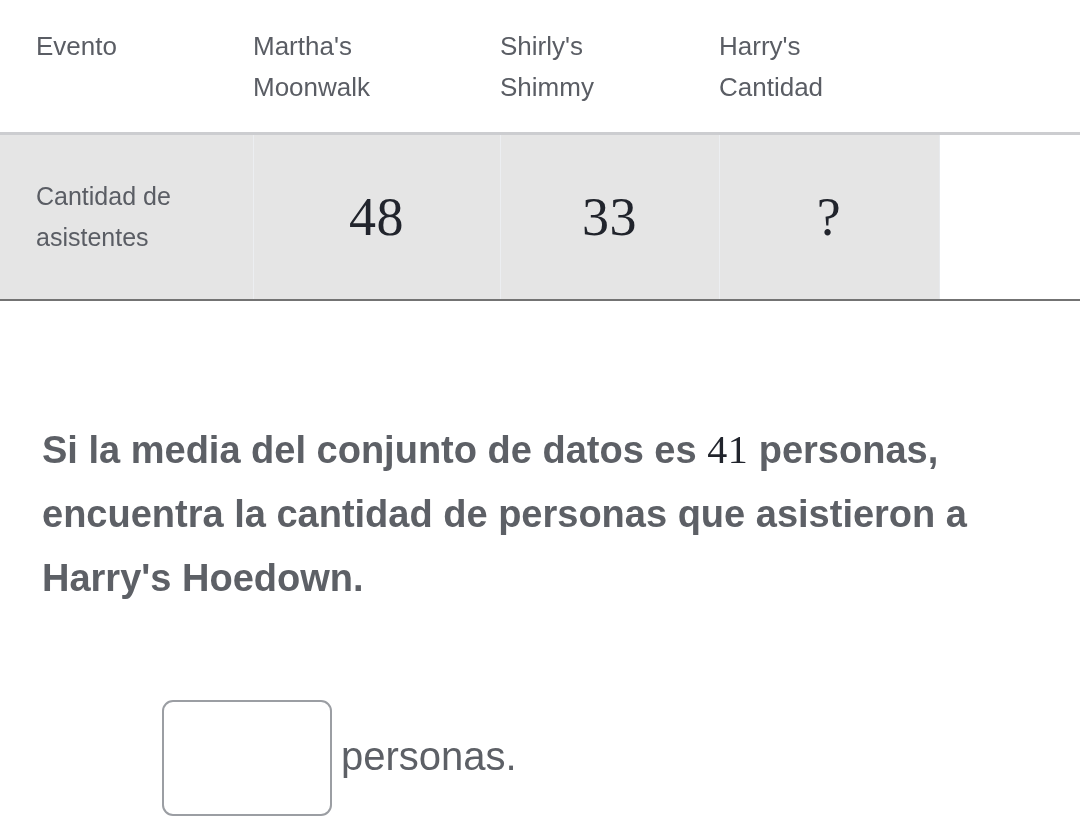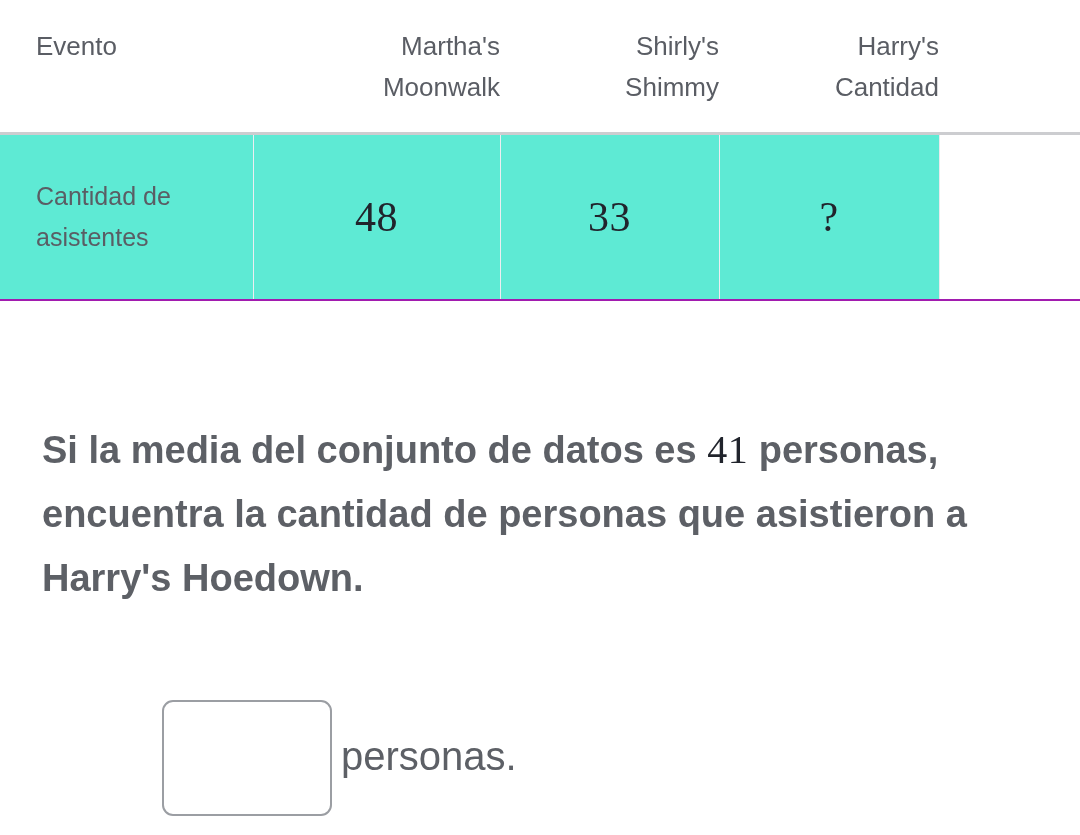--- a/index.html
+++ b/index.html
@@ -45,29 +45,29 @@
     font-weight: 400;
     line-height: 41px;
     padding-top: 26px;
     padding-bottom: 24px;
   }
   thead th.th-label .hd {
     text-align: left;
     padding-left: 36px;
   }
   thead th.th-col .hd {
-    text-align: right;
+    text-align: left;
   }
   thead th.th-col .hd .l2 { display: block; }
 
   thead tr { border-bottom: 3px solid #cccdd0; }
 
   tbody tr.data-row {
-    background: #5eead4;
-    border-bottom: 2px solid #a21caf;
+    background: #e5e5e5;
+    border-bottom: 2px solid #737373;
   }
   tbody tr.data-row td.spacer-cell {
     background: #ffffff;
     border-left: 1px solid #e8eaed;
   }
   tbody td {
     padding: 0;
     border: none;
     border-left: 1px solid #eceef1;
     height: 164px;
@@ -85,21 +85,21 @@
   tbody td.td-value {
     text-align: center;
   }
   .mathnum {
     font-family: "Liberation Serif", "DejaVu Serif", serif;
     color: #21242c;
     font-size: 40px;
     line-height: 1;
     letter-spacing: 0.5px;
   }
-  tbody td.td-value .mathnum { font-size: 42px; }
+  tbody td.td-value .mathnum { font-size: 54px; }
 
   
   .question {
     position: absolute;
     left: 42px;
     top: 418px;
     width: 1000px;
     color: #5d6066;
     font-size: 38px;
     font-weight: 600;

